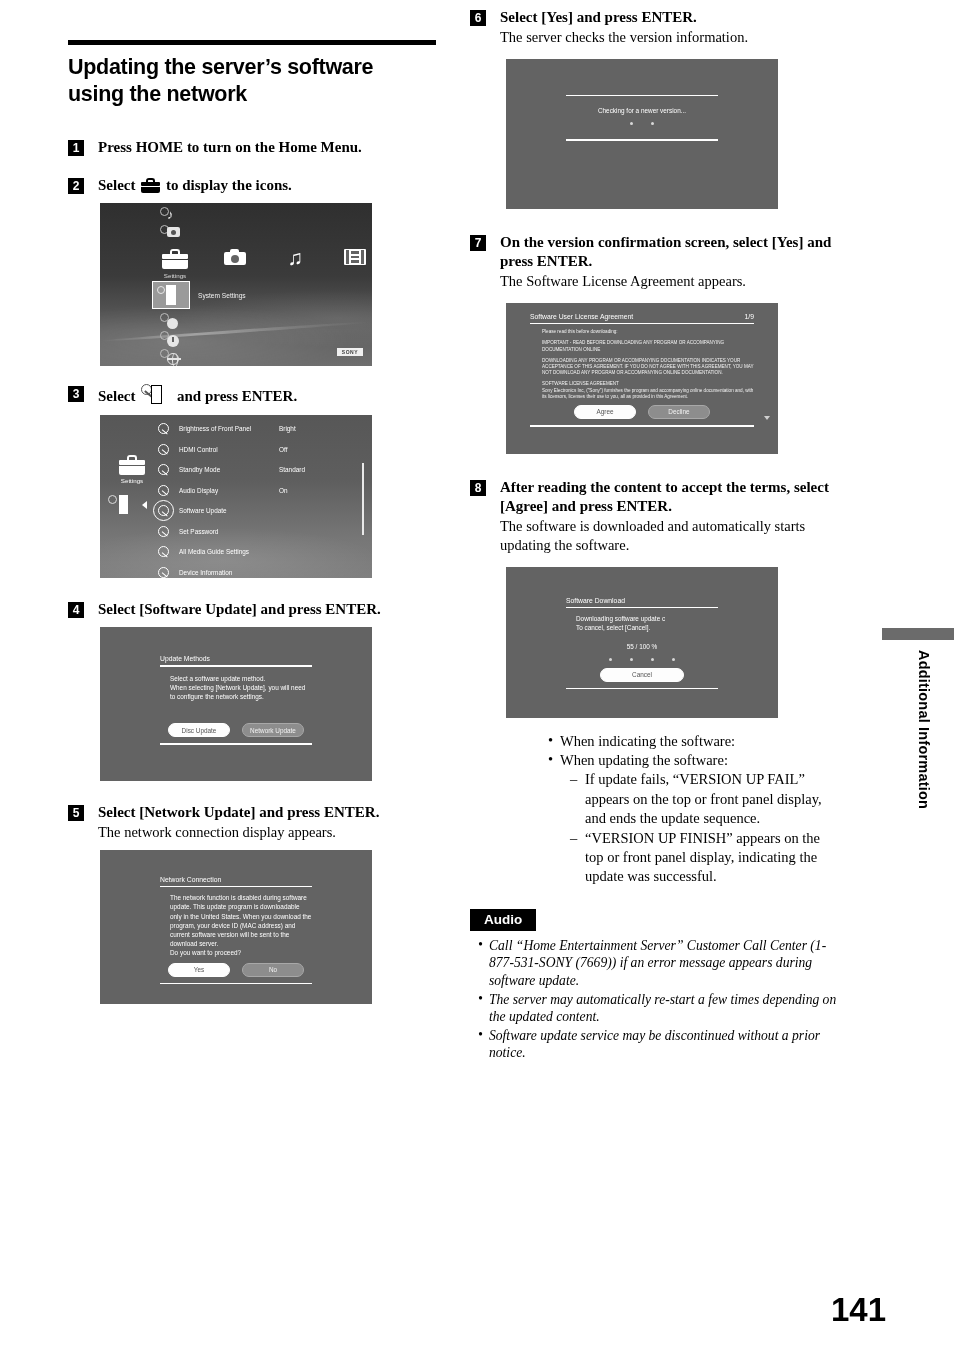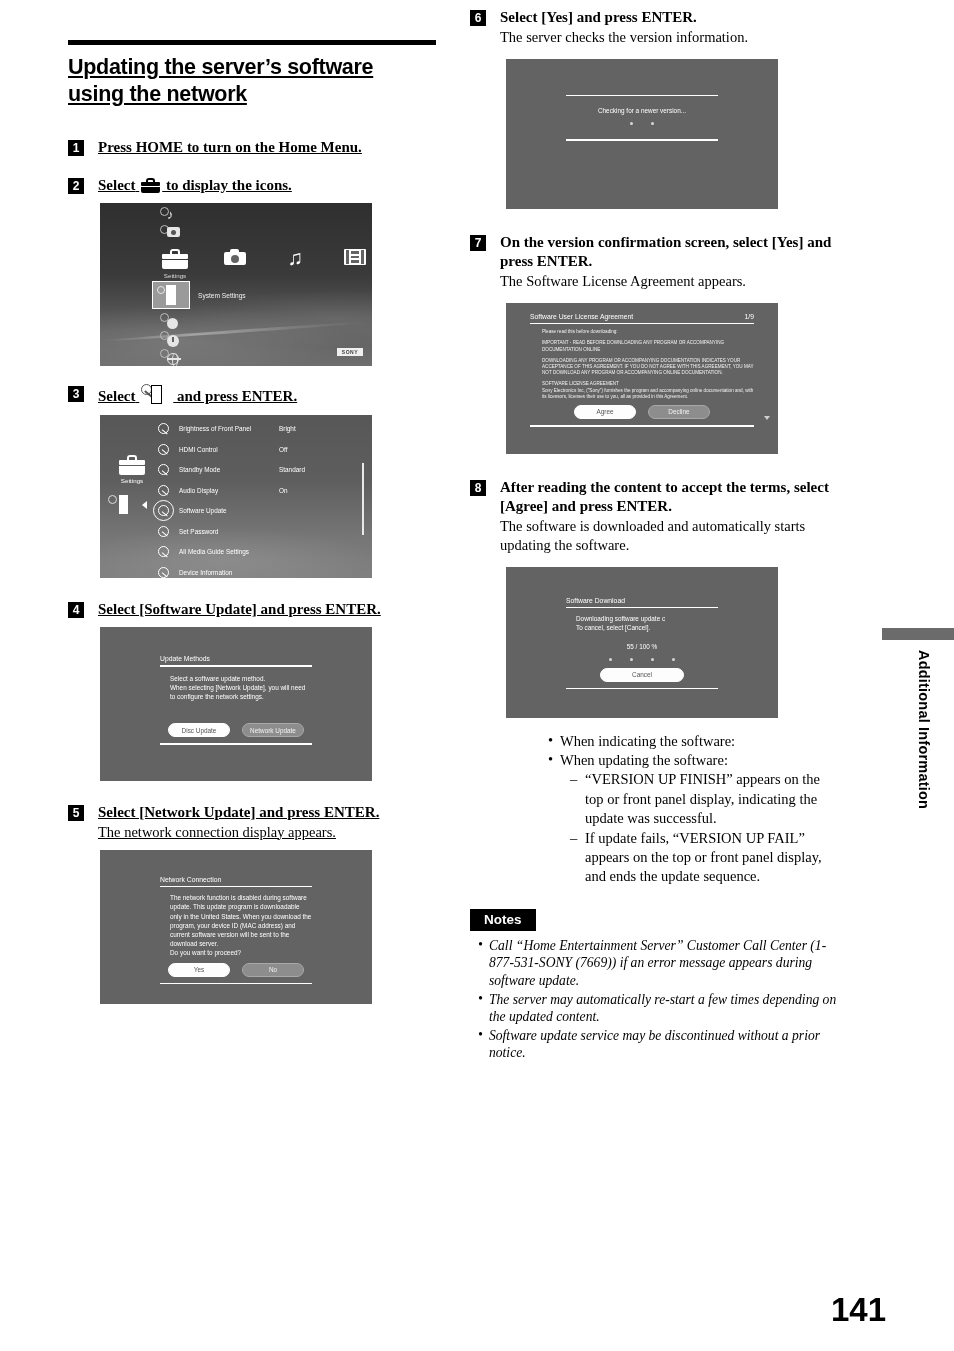--- a/index.html
+++ b/index.html
@@ -9,21 +9,21 @@
     height: 1351px;
     background: #ffffff;
     font-family: "Liberation Serif", serif;
     color: #000;
     position: relative;
     overflow: hidden;
   }
 
   
   .page { position: relative; width: 954px; height: 1351px; }
-  .col-left  { position: absolute; left: 68px;  top: 40px; width: 372px; text-decoration: underline; }
+  .col-left  { position: absolute; left: 68px;  top: 40px; width: 372px; }
   .col-right { position: absolute; left: 470px; top: 40px; width: 372px; }
 
   
   .head-rule { height: 5px; background: #000; width: 368px; margin-bottom: 9px; }
   .chapter-title {
     font-family: "Liberation Sans", sans-serif;
     font-weight: bold;
     font-size: 21.5px;
     line-height: 27px;
     letter-spacing: -0.3px;
@@ -555,28 +555,28 @@
       </div>
     </div>
 
     <ul class="bullets">
       <li>
         <span>When indicating the software:</span>
       </li>
       <li>
         <span>When updating the software:</span>
         <ul class="sub">
+          <li>If update fails, “VERSION UP FAIL” appears on the top or front panel display, and ends the update sequence.</li>
           <li>“VERSION UP FINISH” appears on the top or front panel display, indicating the update was successful.</li>
-          <li>If update fails, “VERSION UP FAIL” appears on the top or front panel display, and ends the update sequence.</li>
         </ul>
       </li>
     </ul>
 
     <div class="notes-wrap">
-      <span class="notes-badge">Notes</span>
+      <span class="notes-badge">Audio</span>
       <ul class="notes-list">
         <li>Call “Home Entertainment Server” Customer Call Center (1-877-531-SONY (7669)) if an error message appears during software update.</li>
         <li>The server may automatically re-start a few times depending on the updated content.</li>
         <li>Software update service may be discontinued without a prior notice.</li>
       </ul>
     </div>
   </div>
 
   <div class="side-tab">
     <div class="bar"></div>

